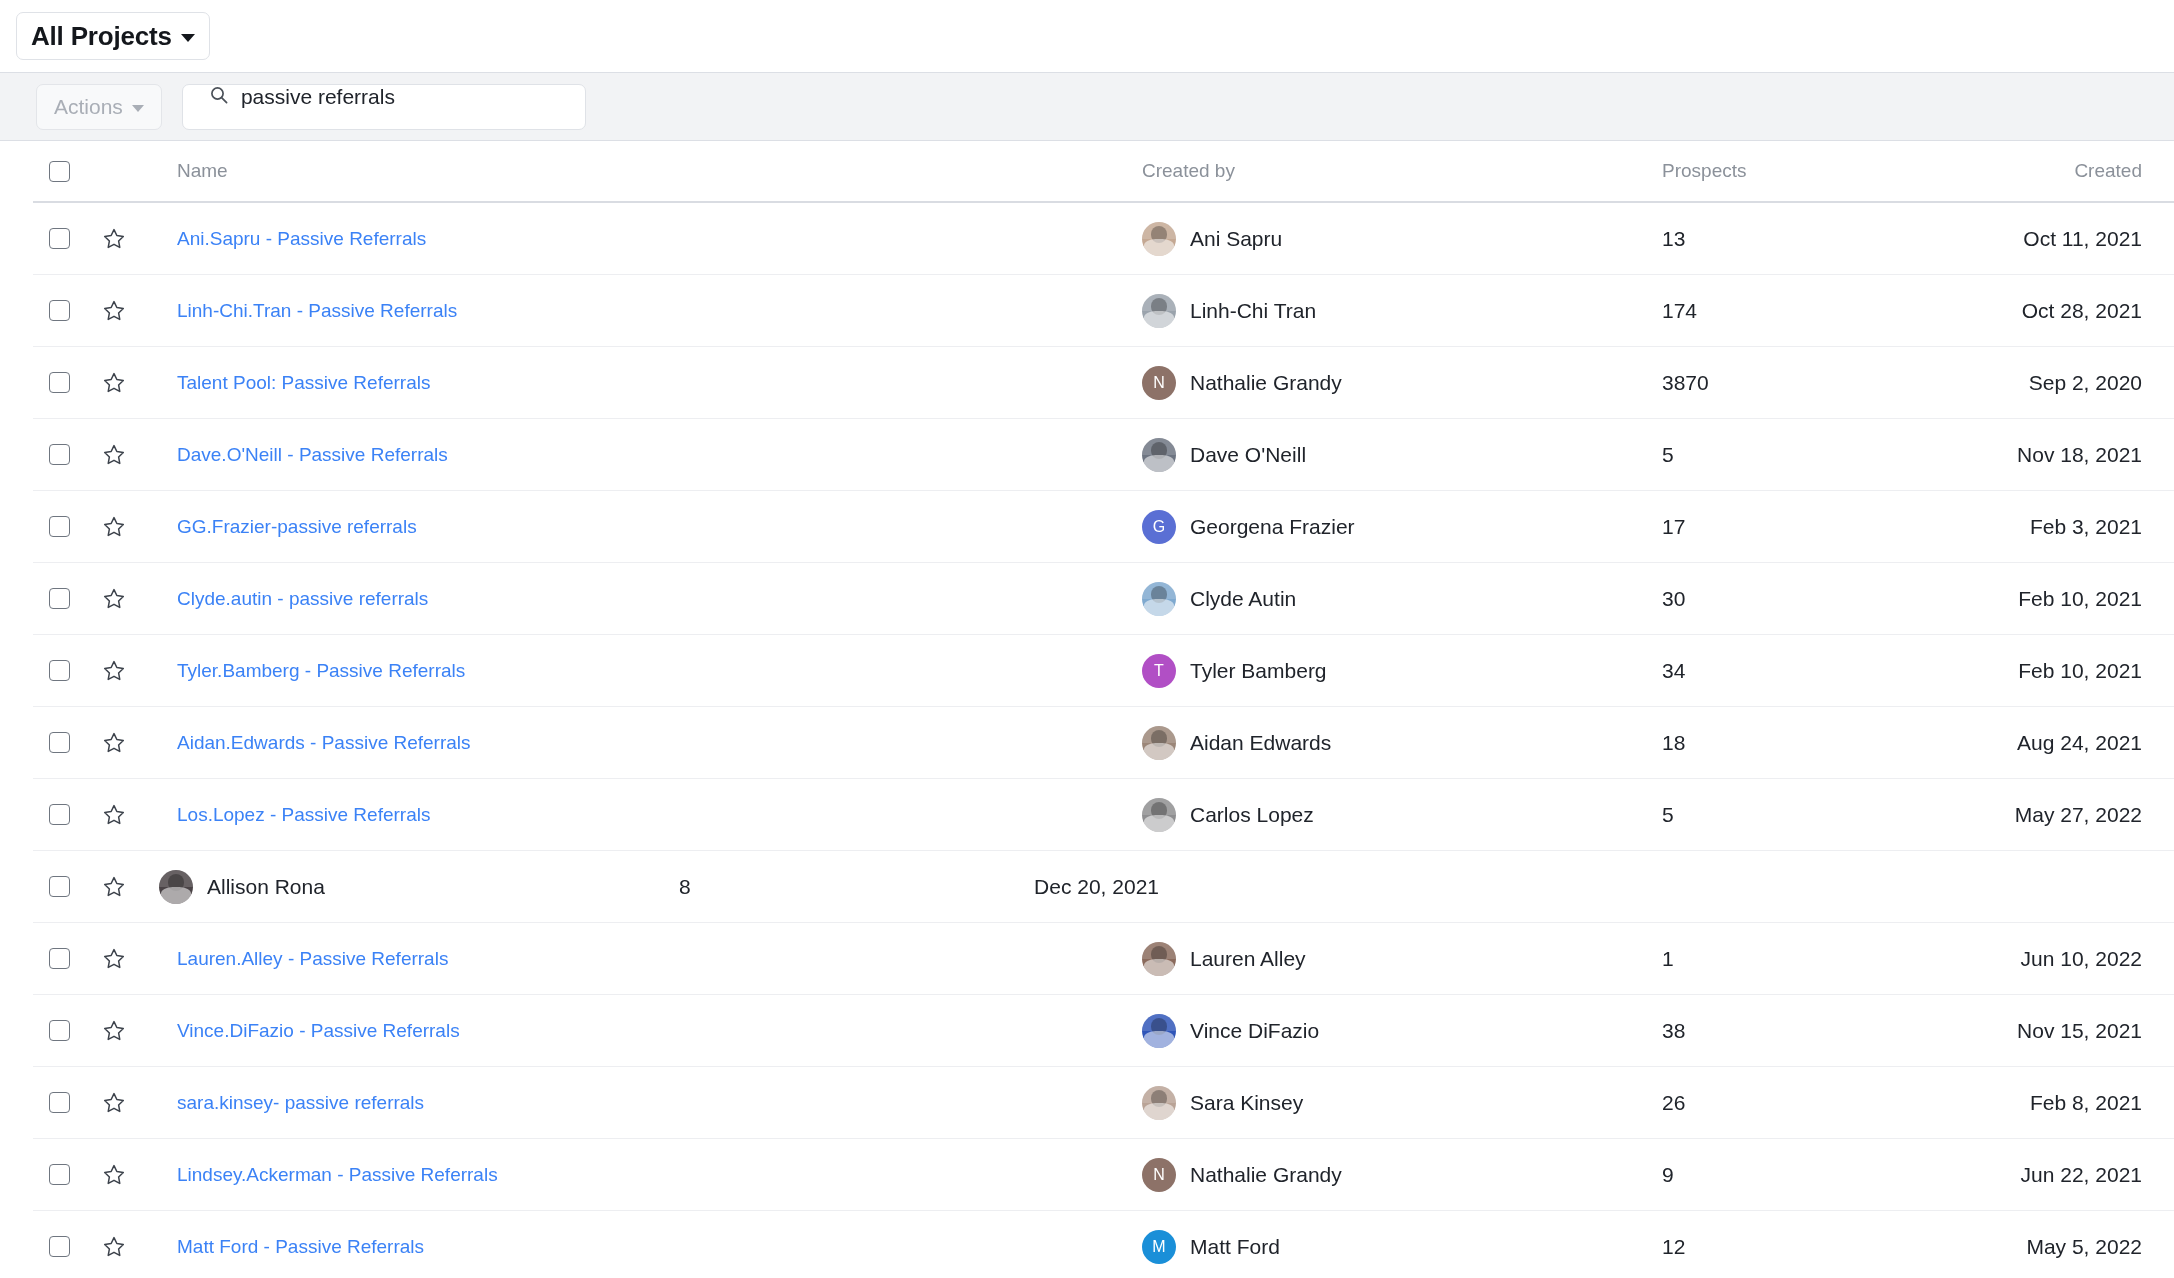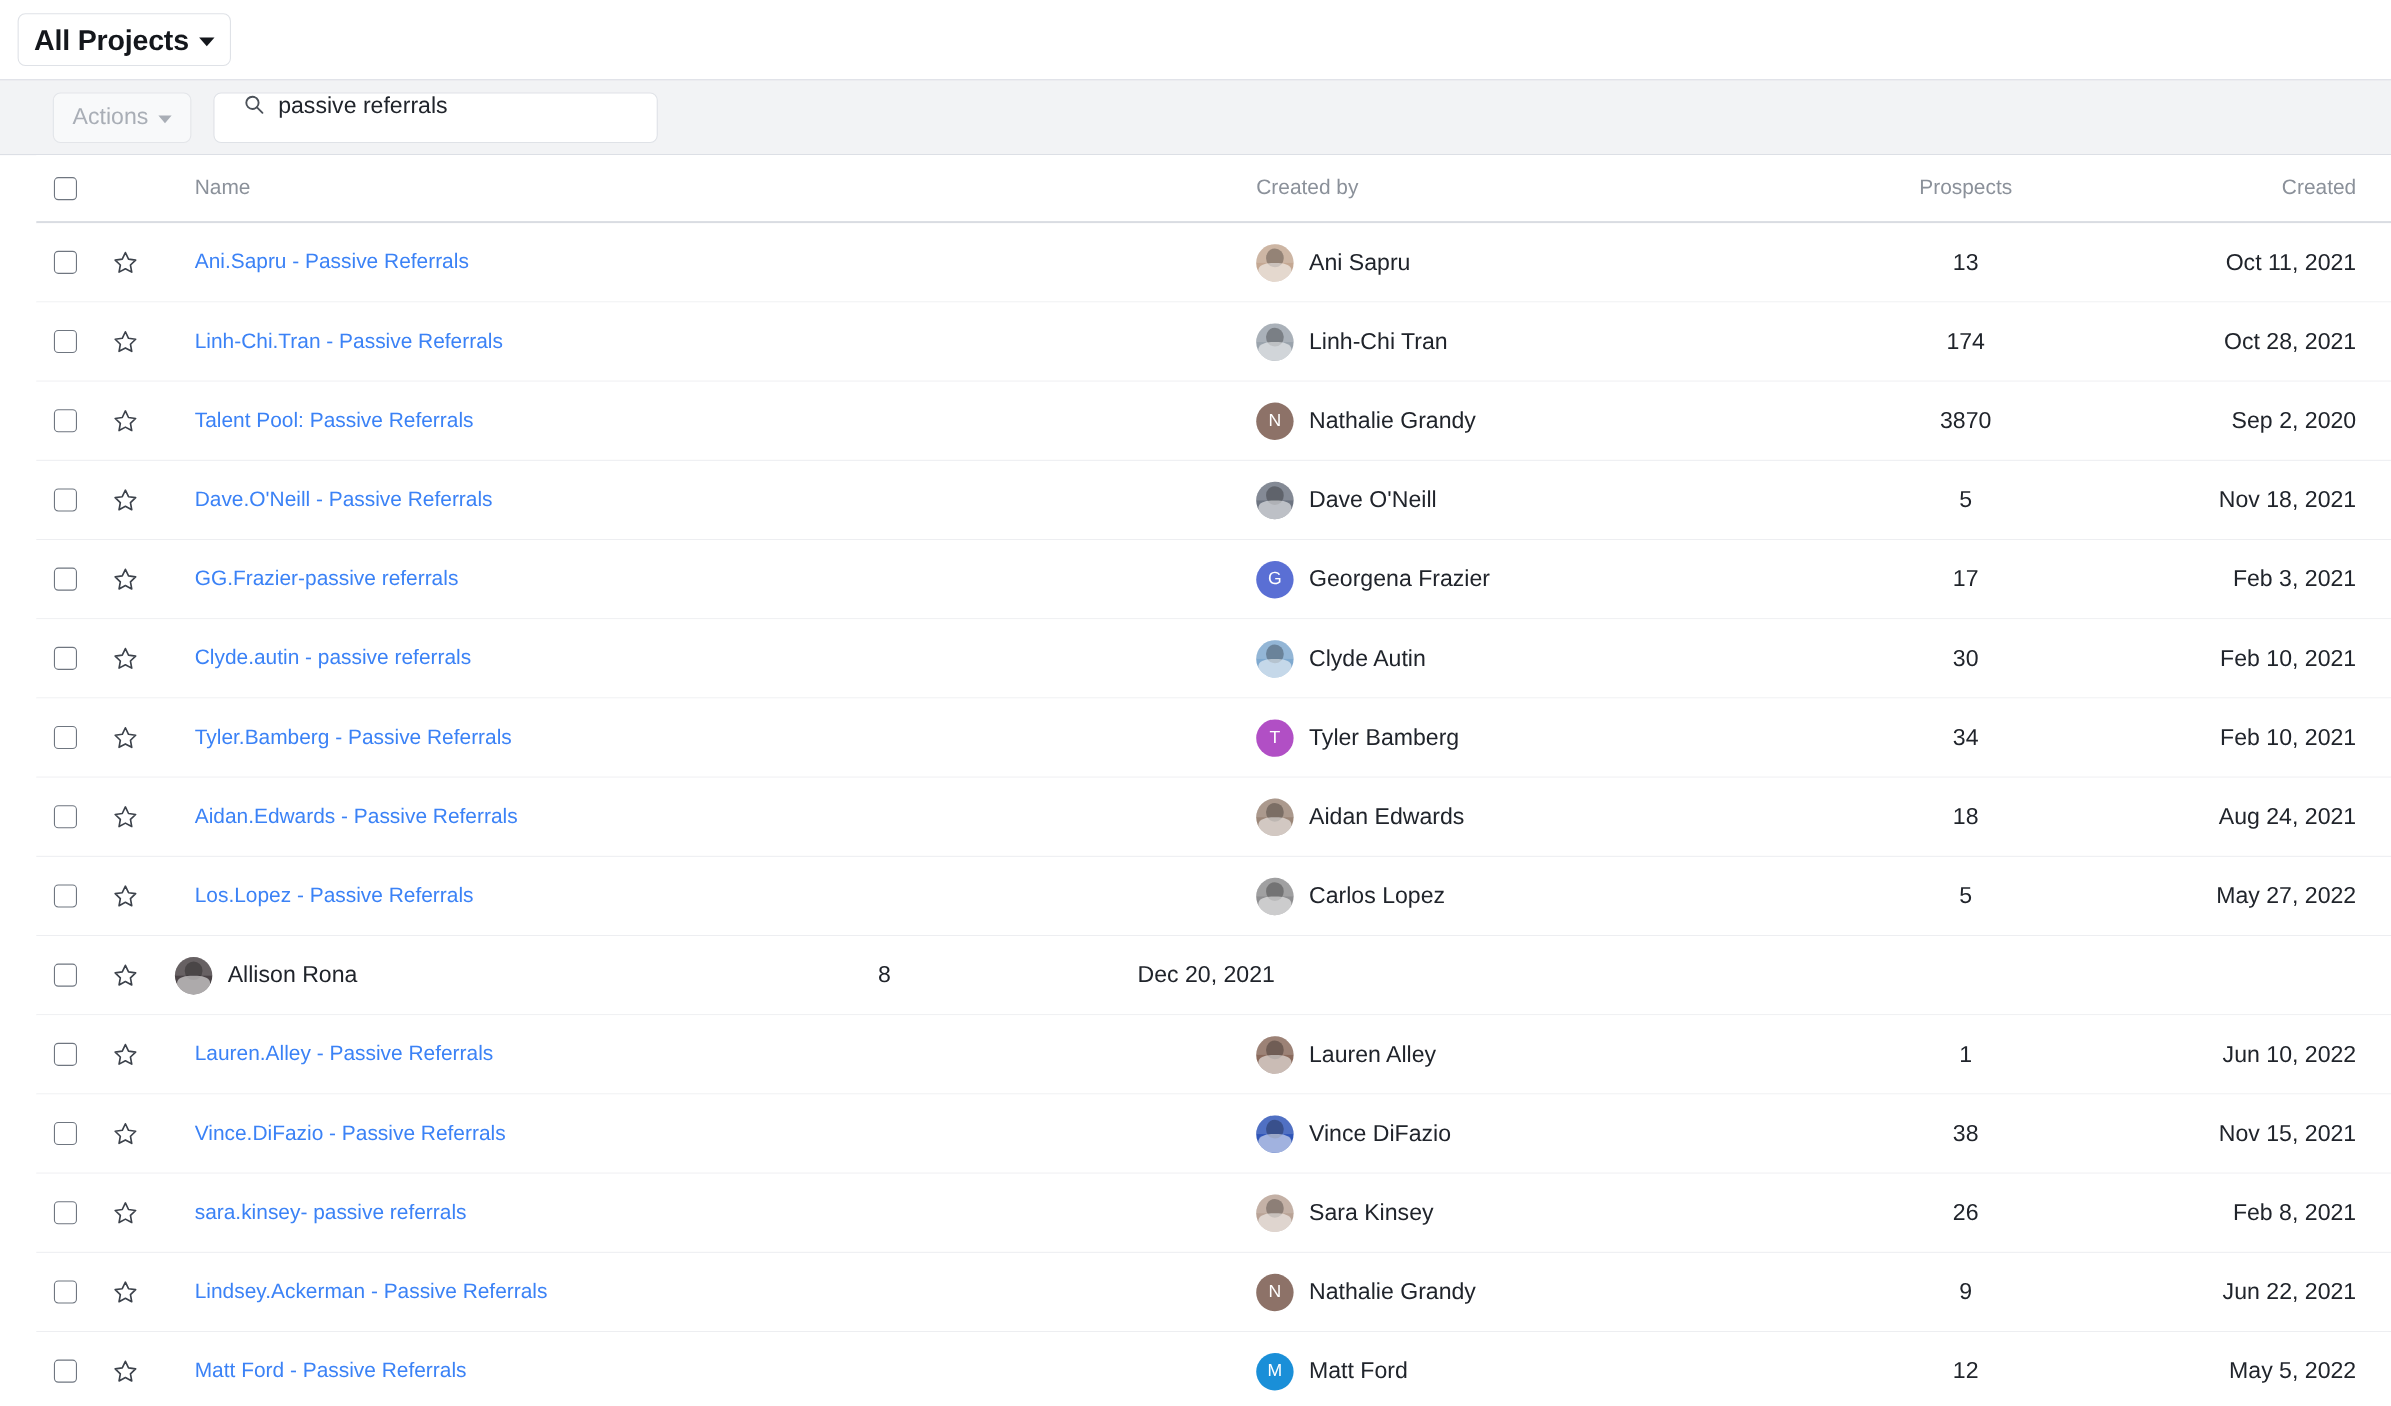--- a/index.html
+++ b/index.html
@@ -68,21 +68,20 @@
     gap: 9px;
     height: 44px;
     padding: 0 17px;
     border: 1px solid #e3e5e9;
     border-radius: 7px;
     background: #f8f9fa;
     font-size: 21px;
     color: #a9aeb6;
     cursor: pointer;
     white-space: nowrap;
-    margin-left: 12px;
   }
   .caret-down-muted {
     width: 0; height: 0;
     border-left: 6px solid transparent;
     border-right: 6px solid transparent;
     border-top: 7px solid #a9aeb6;
     display: inline-block;
     position: relative;
     top: 2px;
   }
@@ -165,21 +164,21 @@
     display: flex;
     align-items: center;
     gap: 14px;
     font-size: 21px;
     color: #20242b;
     white-space: nowrap;
   }
   .c-prospects {
     width: 250px;
     flex: 0 0 250px;
-    text-align: center;
+    text-align: left;
     font-size: 21px;
     color: #20242b;
   }
   .c-created {
     width: 230px;
     flex: 0 0 230px;
     text-align: right;
     font-size: 21px;
     color: #20242b;
   }

